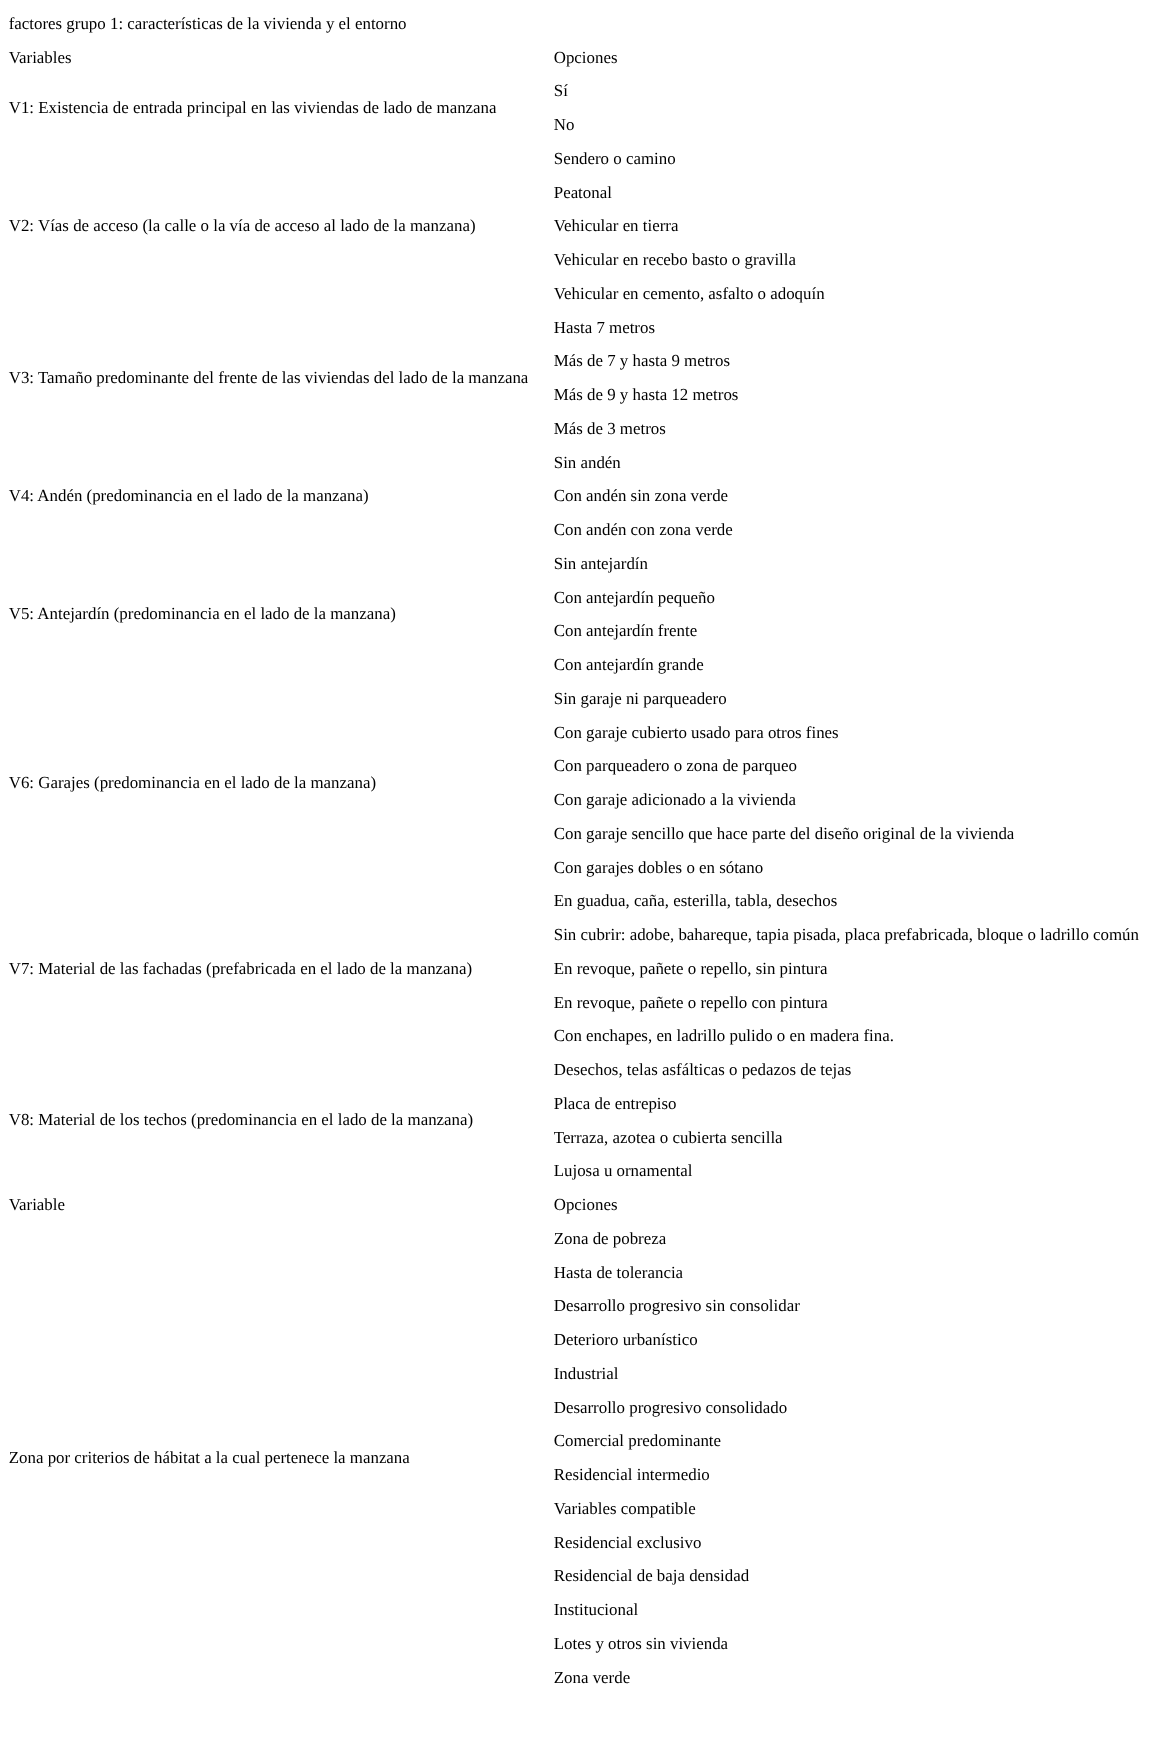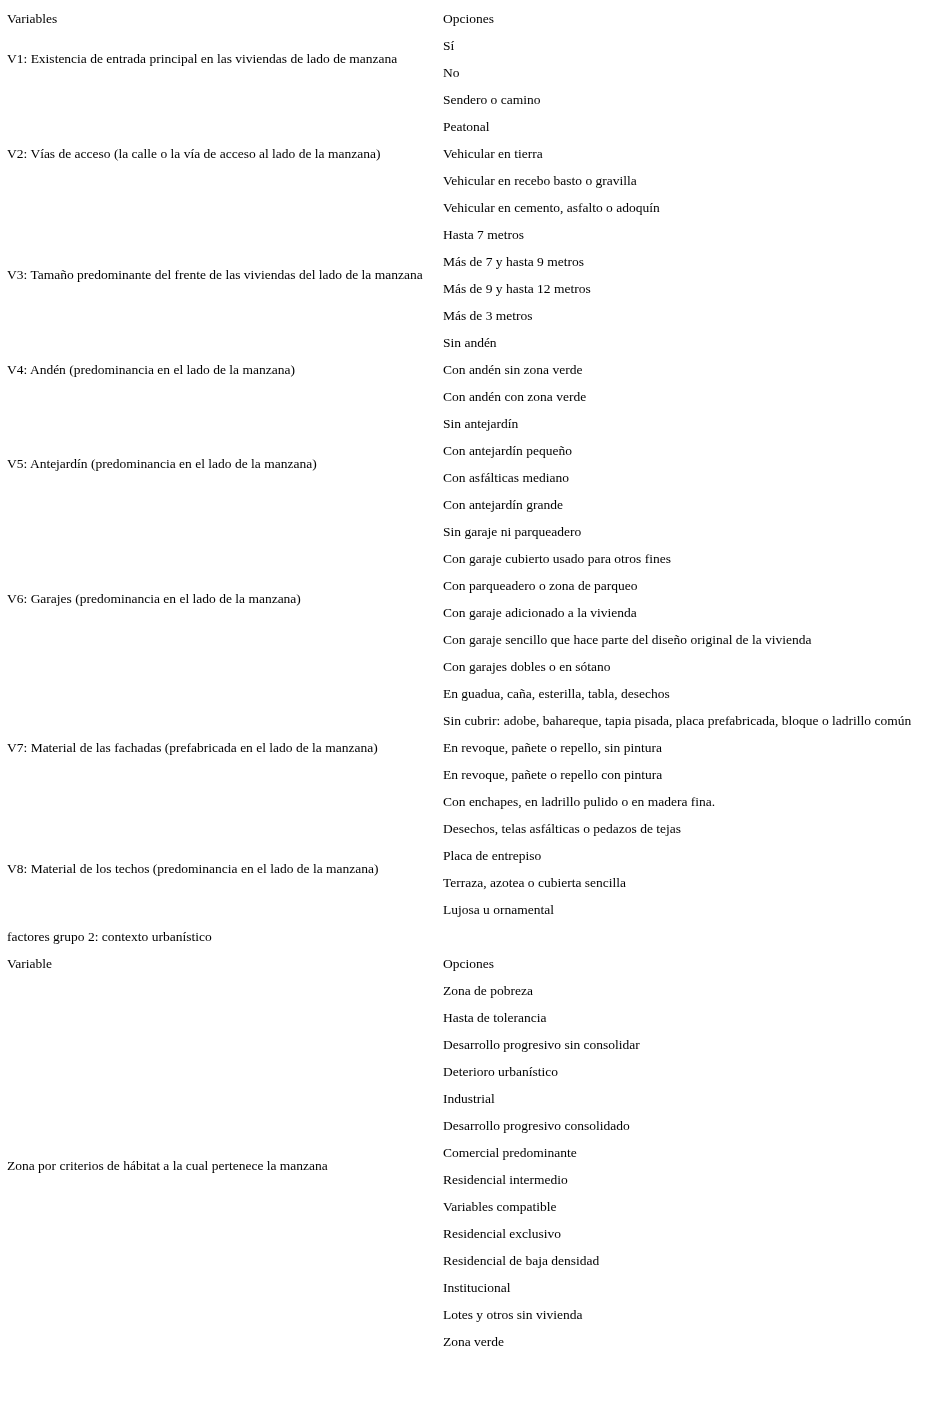--- a/index.html
+++ b/index.html
@@ -30,20 +30,21 @@
     vertical-align: middle;
   }
   td .line { overflow: visible; }
 </style>
 </head>
 <body>
 
 <div class="doc">
 
   <section>
+    <div class="line">factores grupo 1: características de la vivienda y el entorno</div>
     <table class="vars-table">
       <colgroup>
           <col class="col-var">
           <col class="col-opt">
         </colgroup>
       <thead>
         <tr>
           <td>
             <div class="line">Variables</div>
           </td>
@@ -95,21 +96,21 @@
               <div class="line">Con andén con zona verde</div>
             </td>
           </tr>
           <tr>
             <td>
               <div class="line">V5: Antejardín (predominancia en el lado de la manzana)</div>
             </td>
             <td>
               <div class="line">Sin antejardín</div>
               <div class="line">Con antejardín pequeño</div>
-              <div class="line">Con asfálticas mediano</div>
+              <div class="line">Con antejardín frente</div>
               <div class="line">Con antejardín grande</div>
             </td>
           </tr>
           <tr>
             <td>
               <div class="line">V6: Garajes (predominancia en el lado de la manzana)</div>
             </td>
             <td>
               <div class="line">Sin garaje ni parqueadero</div>
               <div class="line">Con garaje cubierto usado para otros fines</div>
@@ -140,21 +141,20 @@
               <div class="line">Placa de entrepiso</div>
               <div class="line">Terraza, azotea o cubierta sencilla</div>
               <div class="line">Lujosa u ornamental</div>
             </td>
           </tr>
         </tbody>
     </table>
   </section>
 
   <section>
-    <div class="line">factores grupo 2: contexto urbanístico</div>
     <table class="vars-table">
       <colgroup>
           <col class="col-var">
           <col class="col-opt">
         </colgroup>
       <thead>
         <tr>
           <td>
             <div class="line">Variable</div>
           </td>

